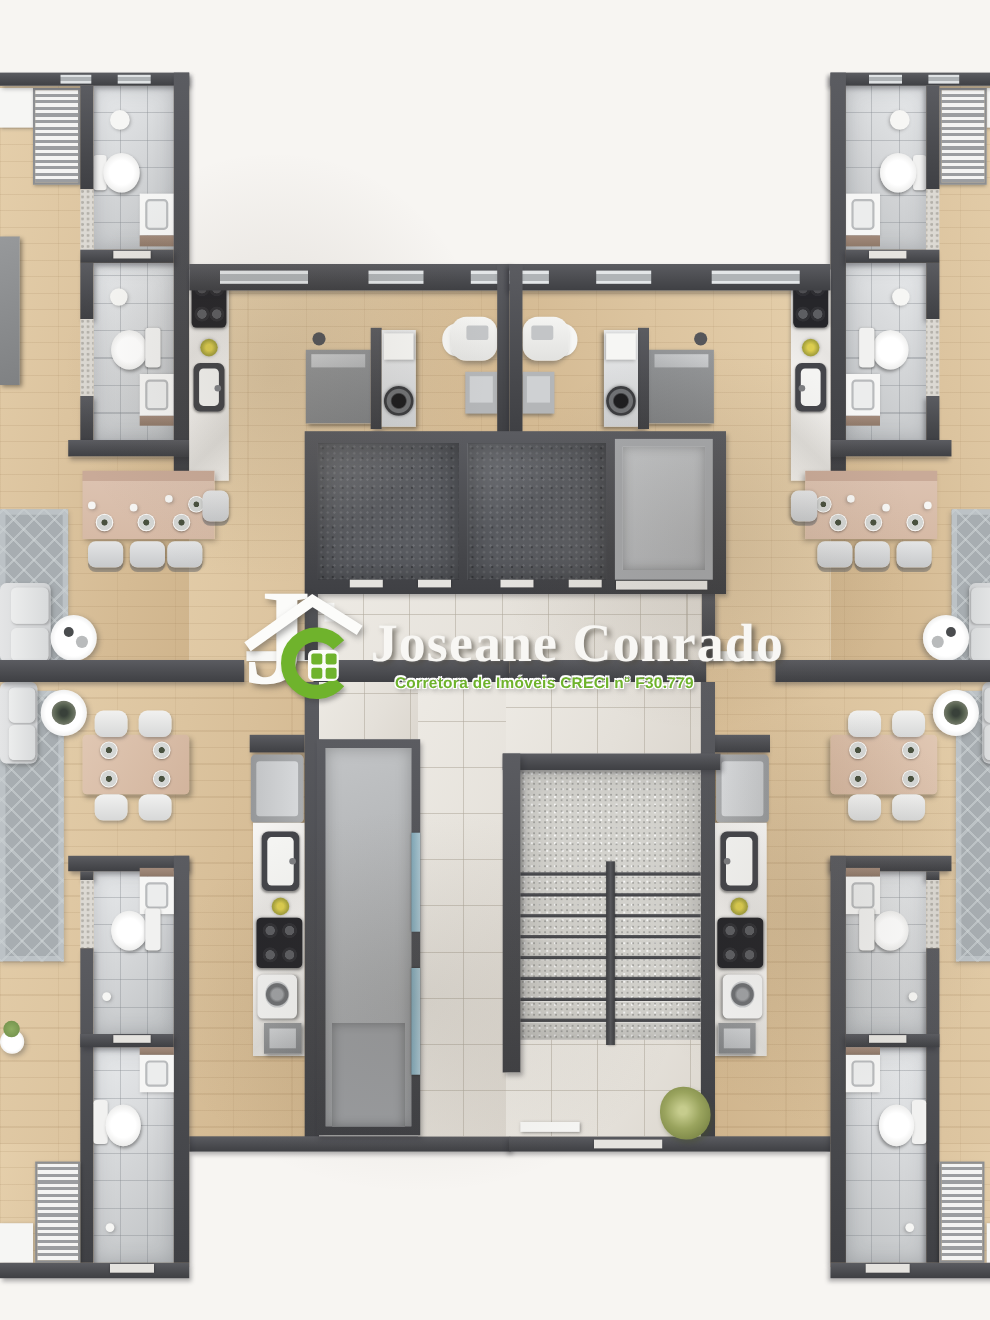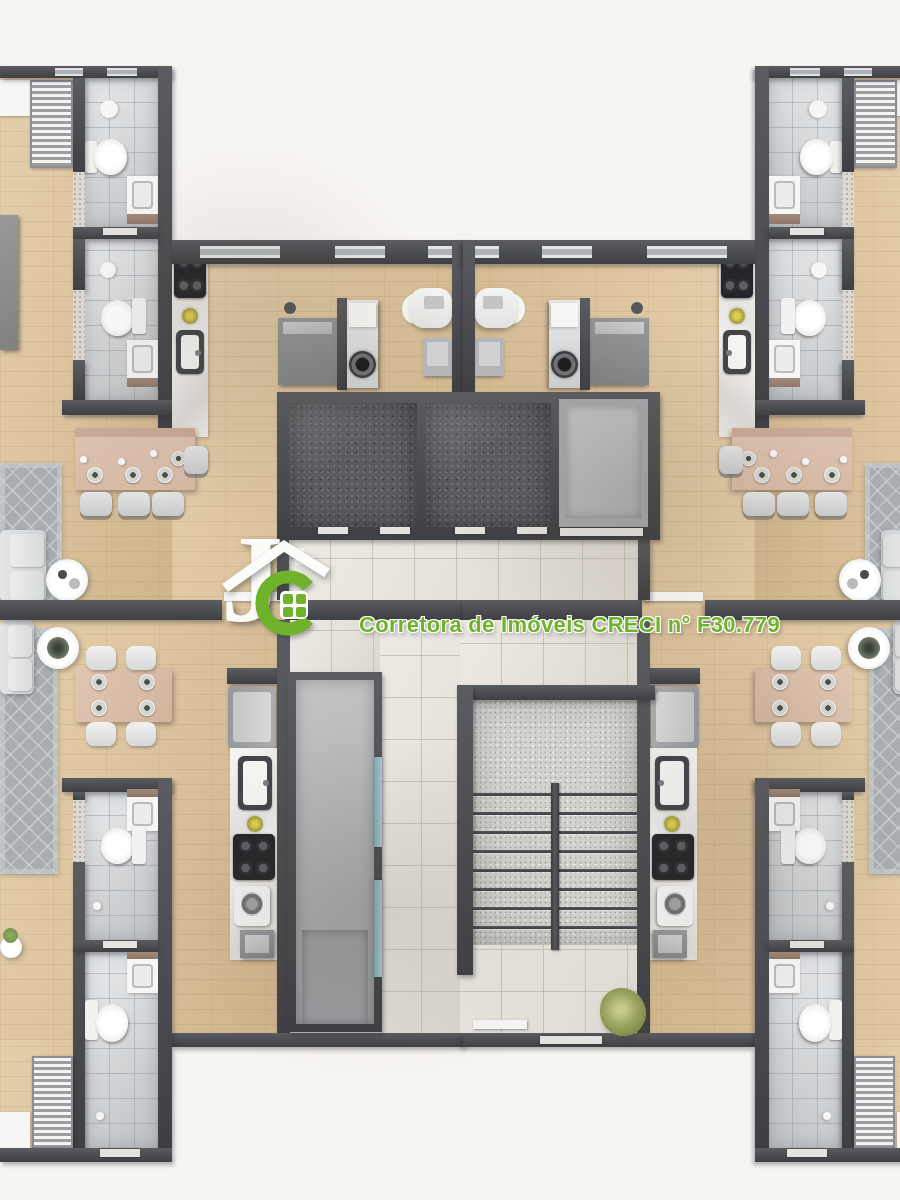--- a/index.html
+++ b/index.html
@@ -88,21 +88,21 @@
   
   .wing{position:absolute;left:0;top:0;width:464px;height:1200px;}
   .mirror{left:463px;transform:scaleX(-1);}
   
   #wm{position:absolute;left:215px;top:526px;width:482px;height:128px;}
   #wm .j글{position:absolute;left:6px;top:-8px;font-family:"Liberation Serif",serif;font-weight:700;
         font-size:124px;line-height:1;color:#fbfbf9;text-shadow:3px 3px 6px rgba(70,65,58,.6);}
   #wm .title{position:absolute;left:122px;top:30px;font-family:"Liberation Serif",serif;font-weight:700;
         font-size:49px;letter-spacing:1px;color:#f8f7f4;white-space:nowrap;
         text-shadow:3px 3px 5px rgba(75,70,60,.65),0 0 2px rgba(255,255,255,.35);}
-  #wm .sub{position:absolute;left:144px;top:86px;font-size:22px;font-weight:bold;letter-spacing:.3px;
+  #wm .sub{position:absolute;left:144px;top:86px;font-size:14px;font-weight:bold;letter-spacing:.3px;
         color:#6fb32c;white-space:nowrap;
         text-shadow:1px 1px 0 #fff,-1px -1px 0 #fff,1px -1px 0 #fff,-1px 1px 0 #fff,2px 3px 4px rgba(80,80,80,.5);}
 </style>
 </head>
 <body>
 
 <div id="canvas">
 
   <div class="wing">
 
@@ -457,15 +457,16 @@
     <svg width="115" height="118" viewBox="0 0 115 118" style="position:absolute;left:3px;top:7px;overflow:visible">
       <rect x="77" y="15" width="9" height="17" fill="#fcfcfa"></rect>
       <path d="M 89.9 53.3 A 26 26 0 1 0 89.9 86.7" fill="none" stroke="#6fb32c" stroke-width="13" style="filter:drop-shadow(2px 3px 2px rgba(60,60,60,.4))"></path>
       <path d="M 7 55 L 66 13 L 109 40" fill="none" stroke="#fcfcfa" stroke-width="10" style="filter:drop-shadow(2px 3px 3px rgba(60,60,60,.45))"></path>
       <rect x="62" y="58" width="28" height="28" rx="5" fill="#fcfcfa"></rect>
       <rect x="65" y="61" width="10" height="10" rx="2" fill="#6fb32c"></rect>
       <rect x="78" y="61" width="10" height="10" rx="2" fill="#6fb32c"></rect>
       <rect x="65" y="74" width="10" height="10" rx="2" fill="#6fb32c"></rect>
       <rect x="78" y="74" width="10" height="10" rx="2" fill="#6fb32c"></rect>
     </svg>
+    <span class="title">Joseane Conrado</span>
     <span class="sub">Corretora de Imóveis  CRECI n° F30.779</span>
   </div>
 </div>
 
 </body></html>

